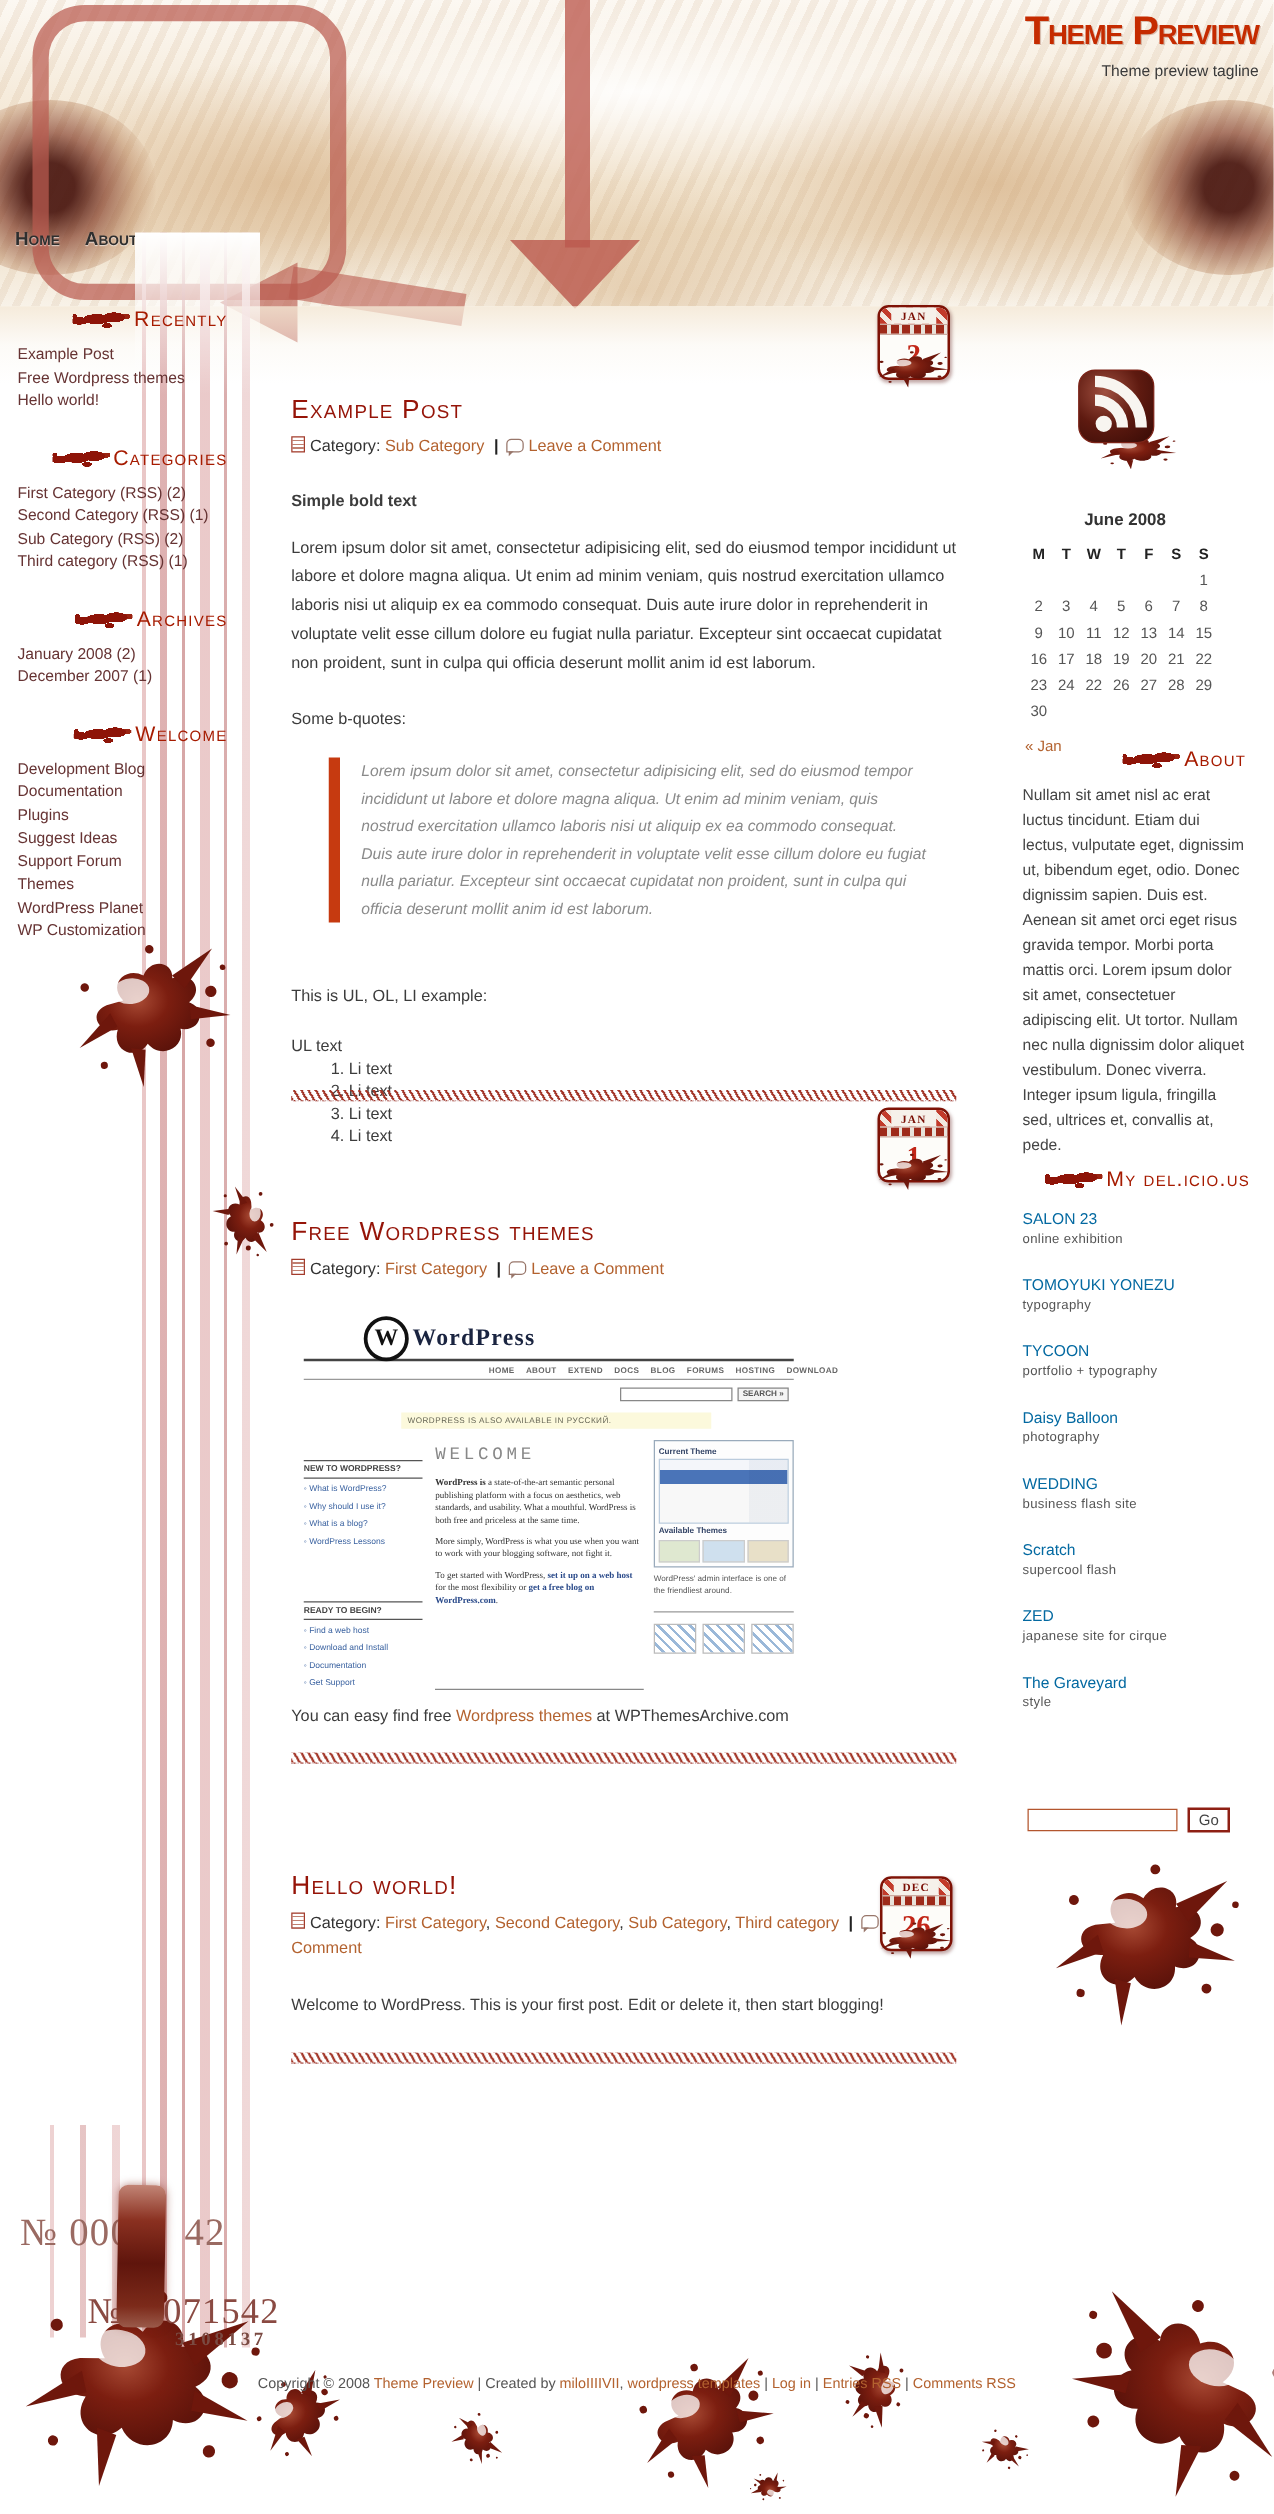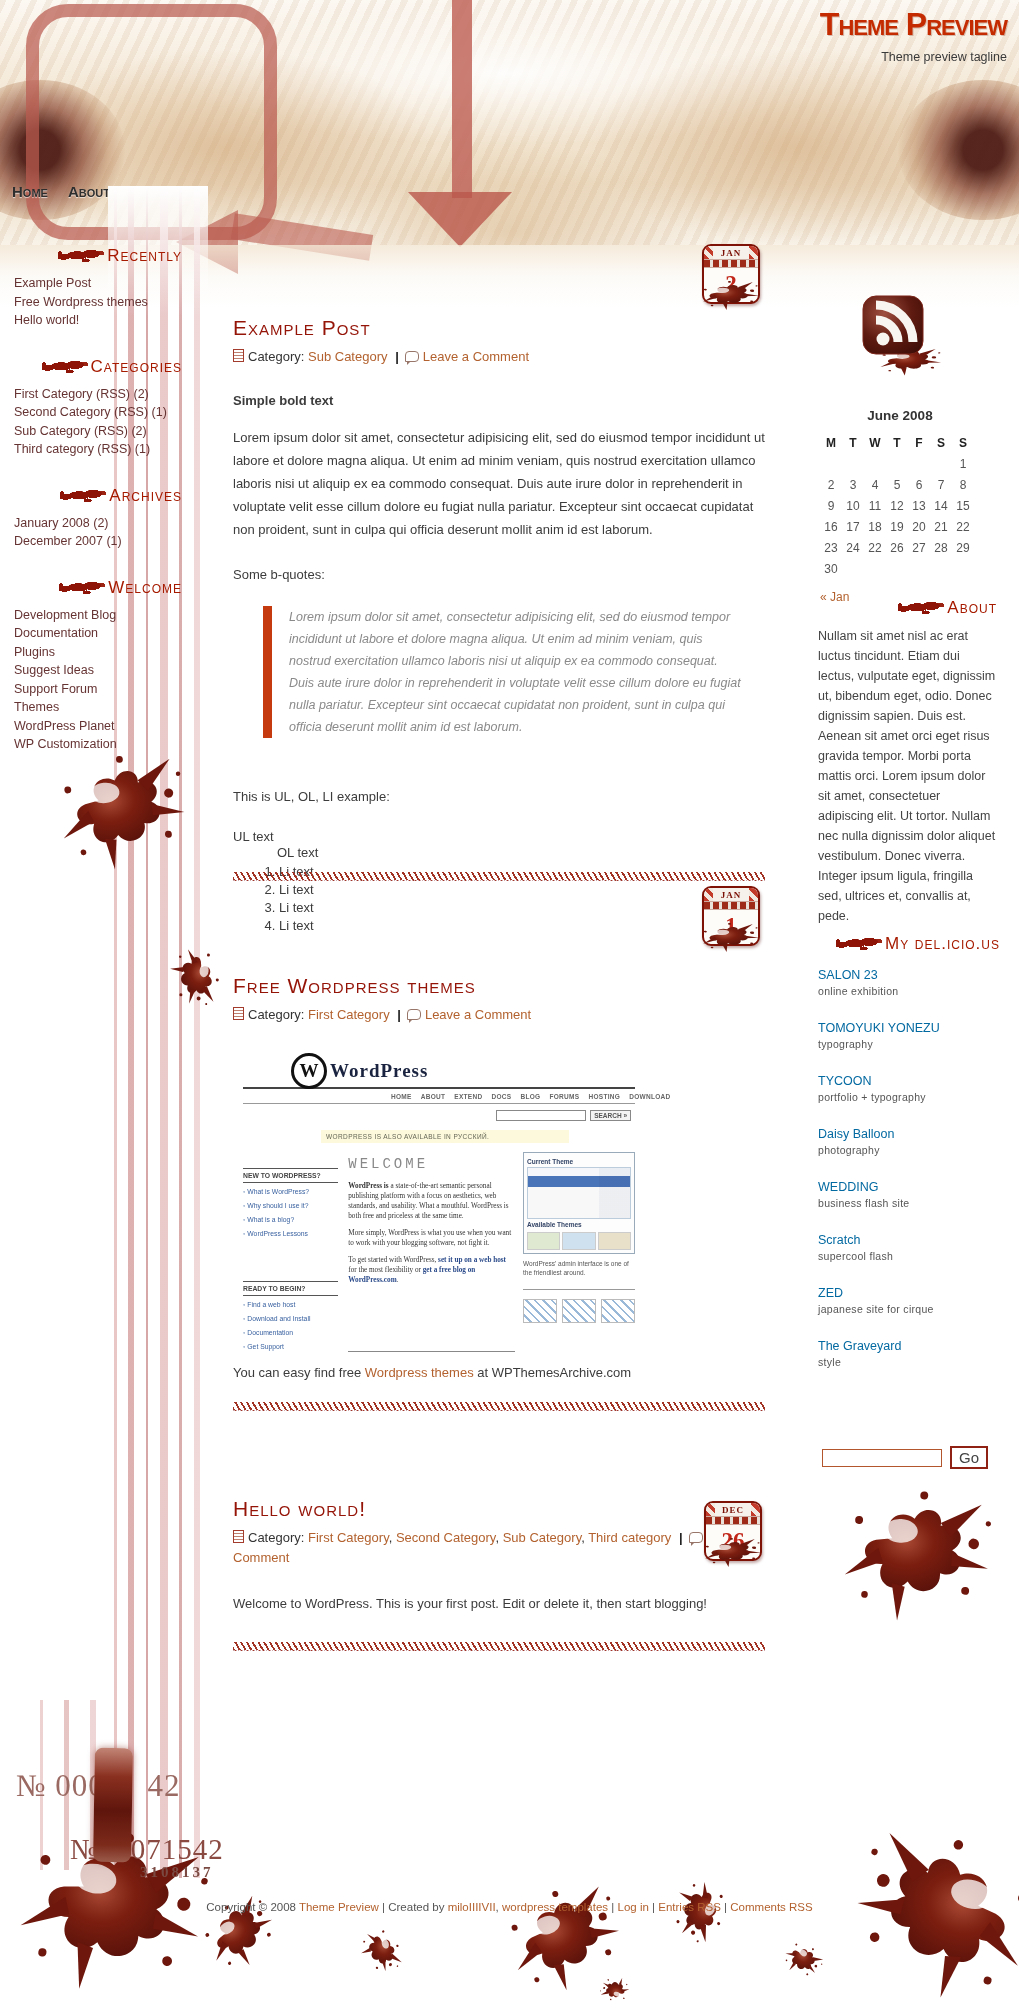--- a/index.html
+++ b/index.html
@@ -158,21 +158,21 @@
   .wcal-grid span{font-size:12px;color:#555;text-align:center;height:21px;}
   .wcal-prev{display:inline-block;margin-top:7px;font-size:12px;color:#b3622f;}
   .wabout{position:absolute;left:818px;top:598px;width:179px;z-index:2;}
   .wabout p{font-size:12.5px;line-height:20px;color:#444;margin:4px 0 0;}
   .wdel{position:absolute;left:818px;top:934px;width:182px;z-index:2;}
   .wdel-item{margin-bottom:24px;}
   .wdel-name{display:block;font-size:12.5px;color:#0369a1;}
   .wdel-desc{display:block;font-size:10.5px;color:#555;margin-top:3px;letter-spacing:.3px;}
   .wsearch{position:absolute;left:822px;top:1446px;z-index:2;display:flex;align-items:center;gap:8px;}
   .search-input{width:112px;height:16px;border:1px solid #b3562e;font-size:12px;padding:0 3px;outline:none;}
-  .search-go{font-size:15px;color:#444;background:#fff;border:2px solid #8e2014;padding:1px 7px;cursor:pointer;}
+  .search-go{font-size:12px;color:#444;background:#fff;border:2px solid #8e2014;padding:1px 7px;cursor:pointer;}
 
   
   .stamp{position:absolute;z-index:2;font-family:"Liberation Serif",serif;white-space:pre;}
   .stamp1{left:16px;top:1768px;font-size:31px;color:#9a6a62;letter-spacing:1px;}
   .stamp2{left:70px;top:1833px;font-size:29px;color:#8a4a42;letter-spacing:1px;}
   .stamp3{left:140px;top:1864px;font-size:15px;font-weight:bold;color:#7a4a42;letter-spacing:3px;}
   .stamp-blob{position:absolute;left:94px;top:1748px;width:38px;height:114px;z-index:3;border-radius:8px;
     transform:rotate(1deg);box-shadow:0 0 7px rgba(122,30,16,.5);
     background:linear-gradient(180deg,#c28576 0,#8a3020 25%,#5f150c 55%,#7c2a1a 85%,#9a5a4a);}
   .copyright{position:absolute;left:0;top:1901px;width:1019px;z-index:2;text-align:center;
@@ -306,21 +306,20 @@
       <span class="doc-icon"></span><span>Category:</span>
       <a class="plink">Sub Category</a>
       <span class="msep">|</span><span class="bubble-icon"></span><a class="plink">Leave a Comment</a>
     </div>
     <p class="pbold">Simple bold text</p>
     <p class="ppara">Lorem ipsum dolor sit amet, consectetur adipisicing elit, sed do eiusmod tempor incididunt ut labore et dolore magna aliqua. Ut enim ad minim veniam, quis nostrud exercitation ullamco laboris nisi ut aliquip ex ea commodo consequat. Duis aute irure dolor in reprehenderit in voluptate velit esse cillum dolore eu fugiat nulla pariatur. Excepteur sint occaecat cupidatat non proident, sunt in culpa qui officia deserunt mollit anim id est laborum.</p>
     <p class="ppara qlabel">Some b-quotes:</p>
     <blockquote class="pquote">Lorem ipsum dolor sit amet, consectetur adipisicing elit, sed do eiusmod tempor incididunt ut labore et dolore magna aliqua. Ut enim ad minim veniam, quis nostrud exercitation ullamco laboris nisi ut aliquip ex ea commodo consequat. Duis aute irure dolor in reprehenderit in voluptate velit esse cillum dolore eu fugiat nulla pariatur. Excepteur sint occaecat cupidatat non proident, sunt in culpa qui officia deserunt mollit anim id est laborum.</blockquote>
     <p class="ppara llabel">This is UL, OL, LI example:</p>
     <div class="ultext">UL text</div>
-    <div class="oltext">OL text</div>
     <ol class="pol">
       <li>Li text</li>
       <li>Li text</li>
       <li>Li text</li>
       <li>Li text</li>
     </ol>
   </article>
 
   <div class="divider" style="top:872px"></div>
 

